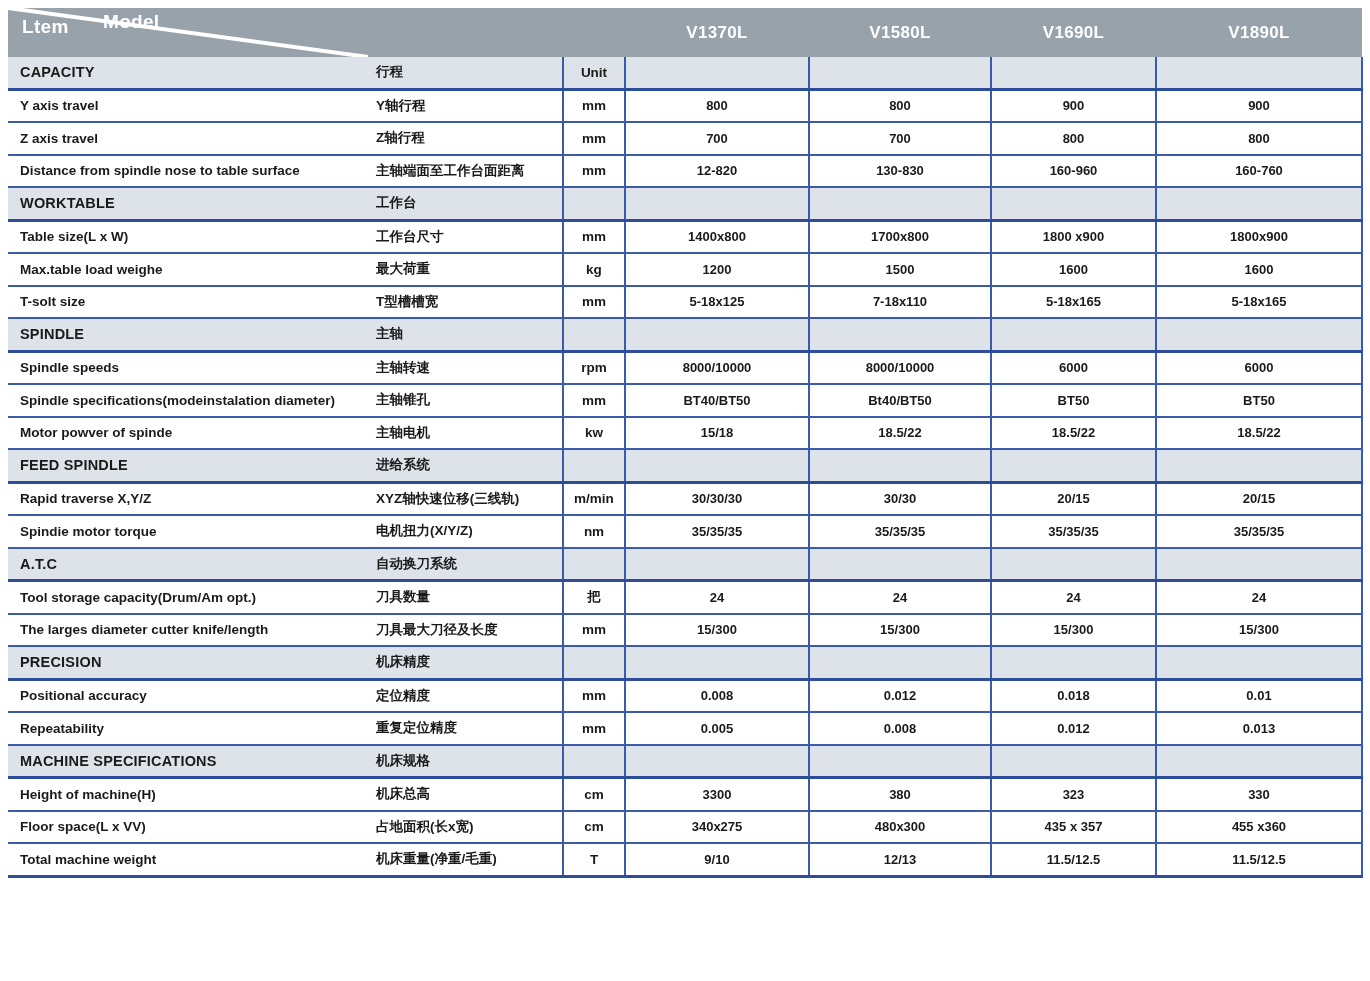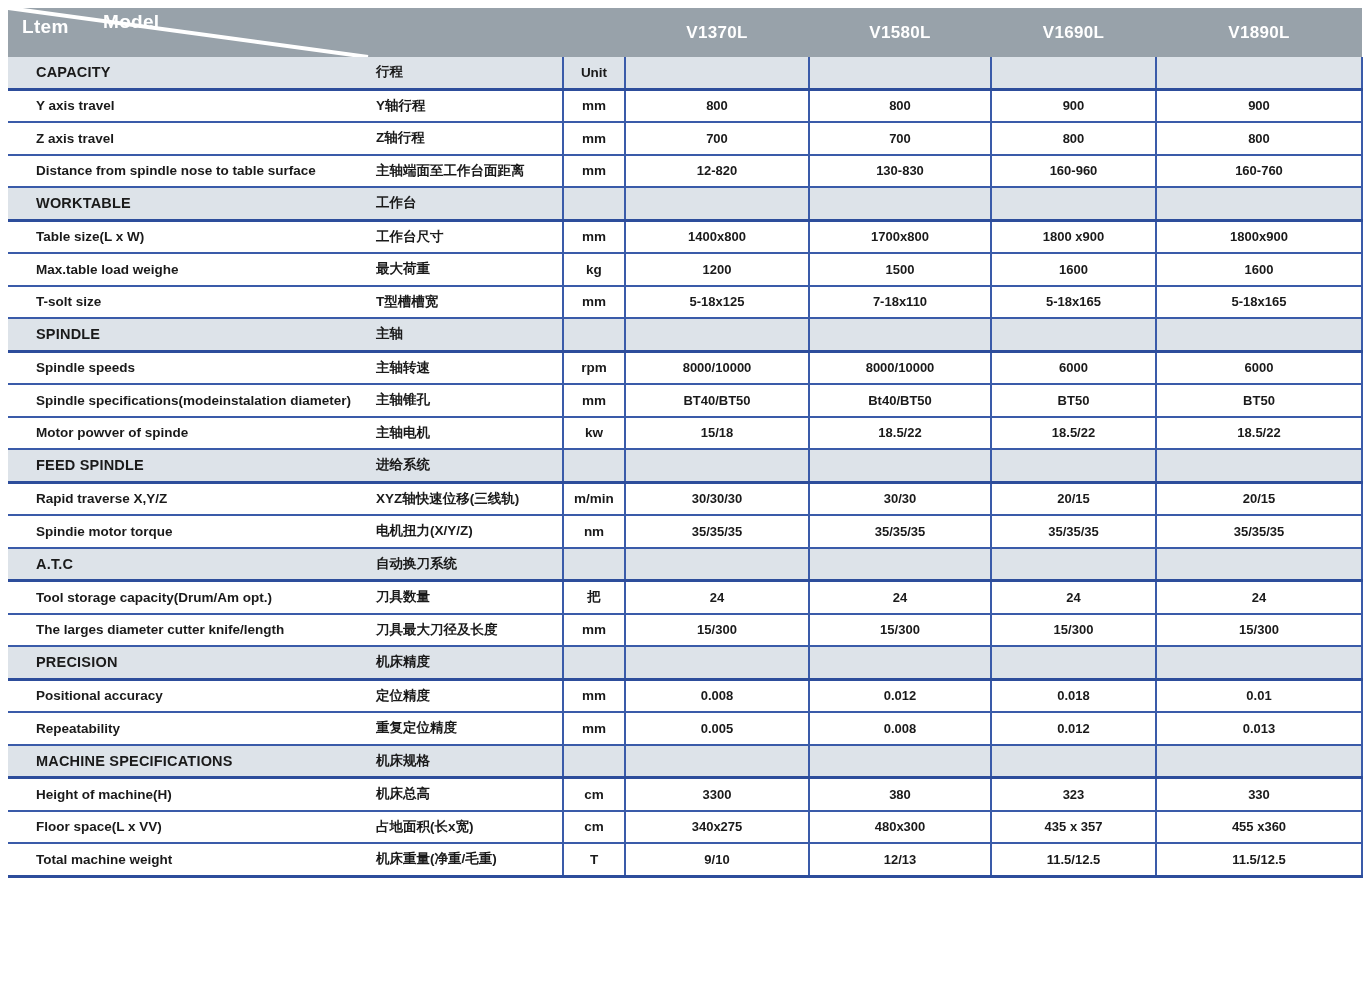--- a/index.html
+++ b/index.html
@@ -26,21 +26,21 @@
   th.corner svg{position:absolute;left:0;top:0;}
   .corner-top{position:absolute;left:95px;top:3px;font-size:19px;}
   .corner-bottom{position:absolute;left:14px;bottom:19px;font-size:19px;}
 
   
   td{padding:0;vertical-align:middle;font-weight:bold;font-size:13.5px;height:30.5px;}
   tr.row td{background:#ffffff;border-bottom:2px solid #3a5ba9;}
   tr.sec td{background:#dde3e9;border-bottom:3px solid #2d4d9b;}
   tbody tr:last-child td{border-bottom:3px solid #2d4d9b;}
 
-  td.c-en{padding-left:28px;text-align:left;}
+  td.c-en{padding-left:12px;text-align:left;}
   td.c-cn{text-align:left;}
   tr.sec td.c-en{font-size:14.5px;letter-spacing:.2px;}
   td.c-unit{
     border-left:2px solid #3a5ba9;border-right:2px solid #3a5ba9;
     text-align:center;
   }
   td.c-val{border-right:2px solid #3a5ba9;text-align:center;font-size:13px;}
 </style>
 </head>
 <body>

